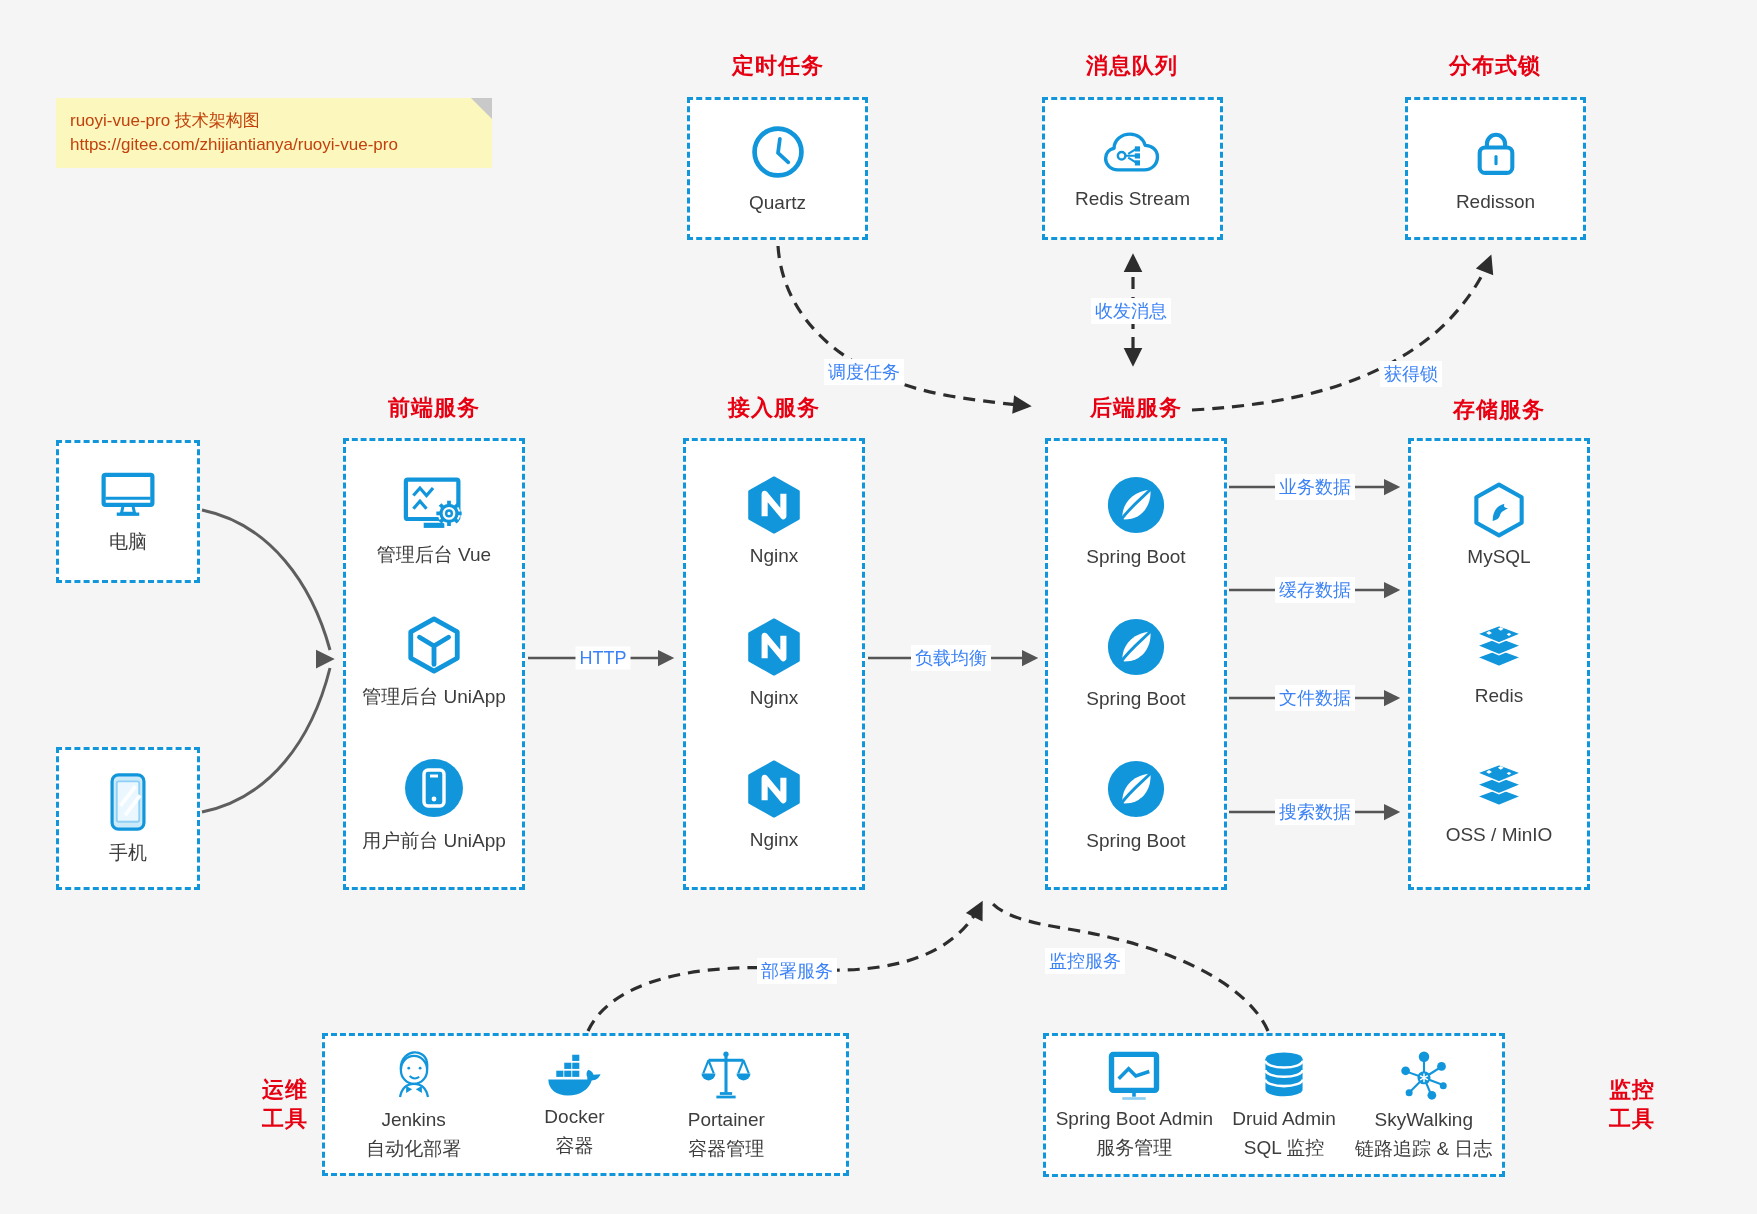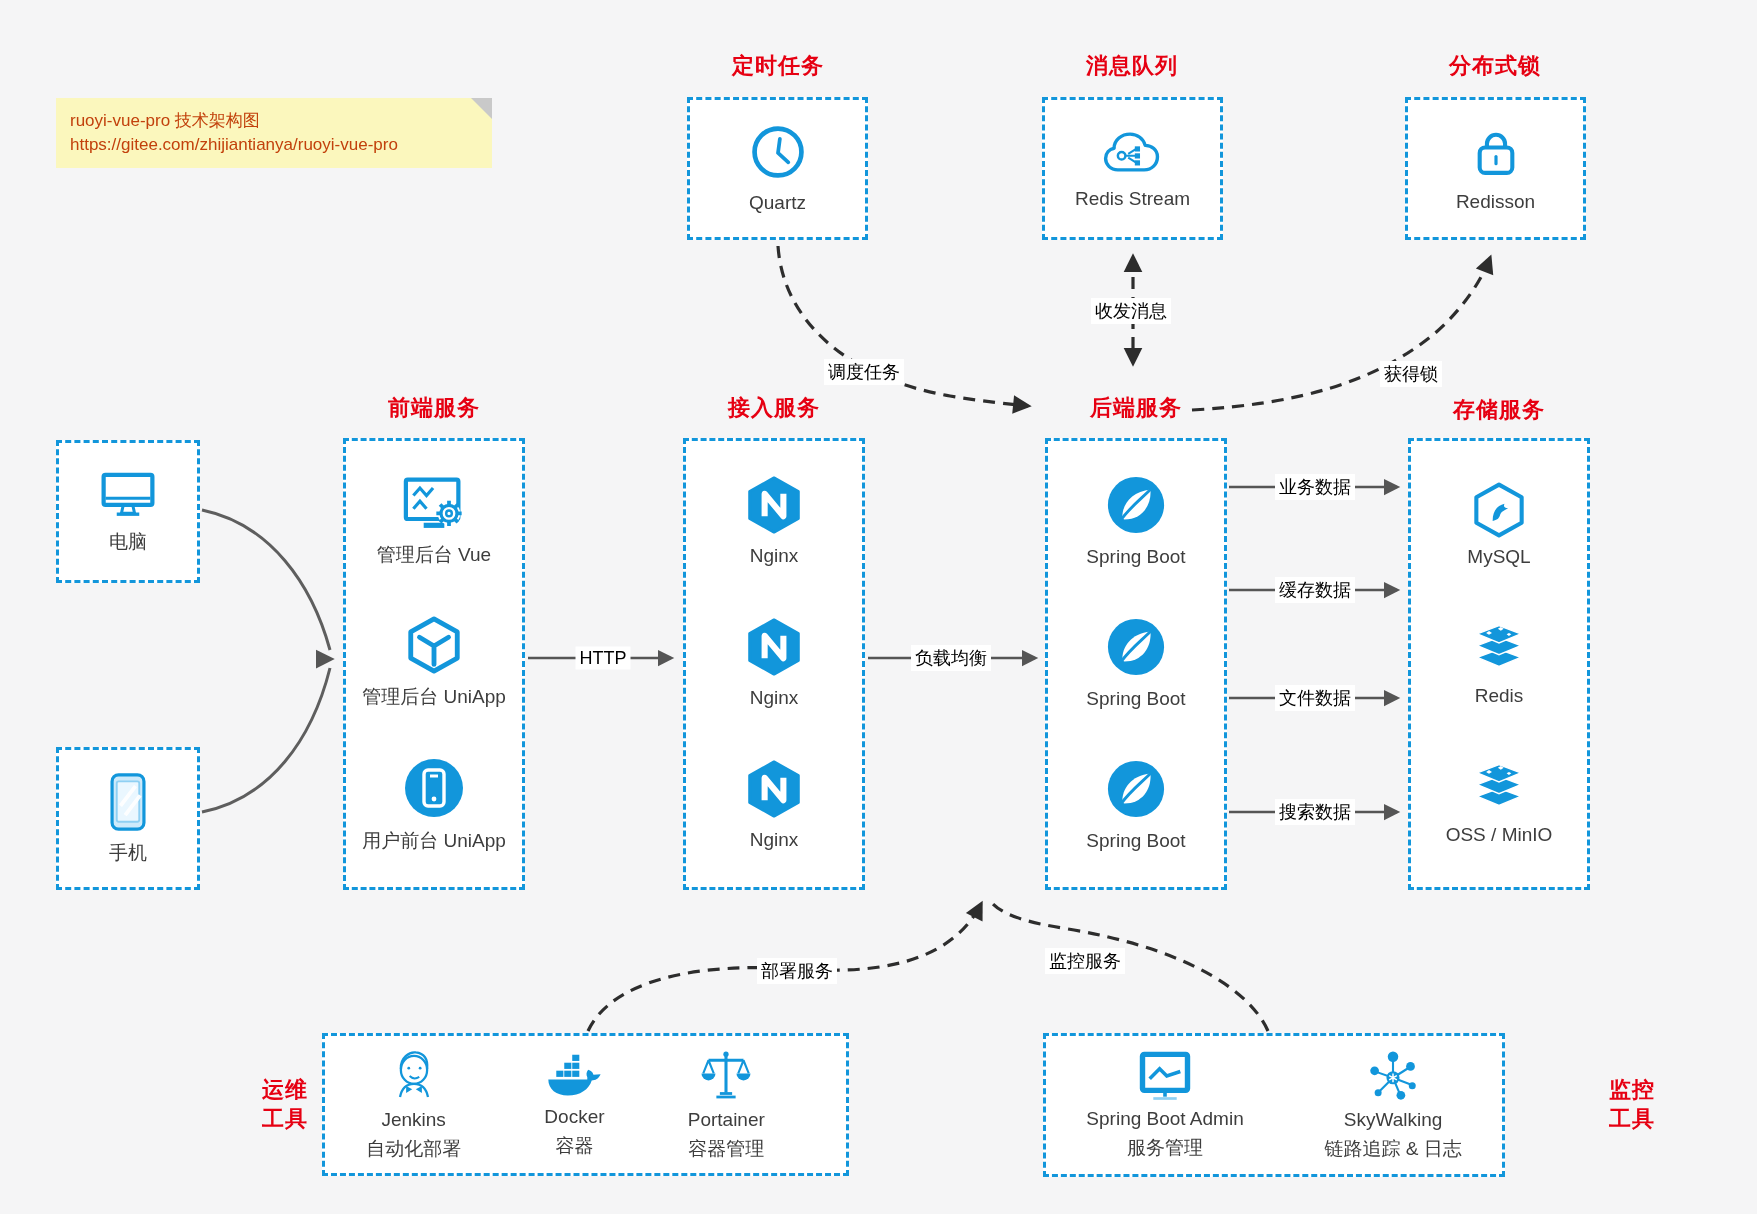--- a/index.html
+++ b/index.html
@@ -20,21 +20,21 @@
         display:flex;flex-direction:column;align-items:center;justify-content:space-around;padding:10px 0}
   .dash-box.row{flex-direction:row;padding:6px 0}
 
   .item{display:flex;flex-direction:column;align-items:center;gap:9px}
   .item .caption{font-size:19px;color:#3d3d3d;white-space:nowrap;line-height:1.3;text-align:center}
   .b-item{gap:4px}
   .ic{display:flex;align-items:center;justify-content:center}
   .ic svg{display:block}
 
   .edge-label{position:absolute;transform:translate(-50%,-50%);background:#fff;padding:1px 4px;
-        font-size:18px;color:#000000;white-space:nowrap}
+        font-size:18px;color:#3b82f6;white-space:nowrap}
 </style>
 </head>
 <body>
 
 <div id="canvas">
 
   <svg class="wires" width="1757" height="1214" viewBox="0 0 1757 1214">
     <defs>
       <marker id="mGray" viewBox="0 0 12 12" refX="9" refY="6" markerWidth="7.5" markerHeight="7.5" orient="auto-start-reverse">
         <path d="M1 1 L11 6 L1 11 Z" fill="#555"></path>
@@ -365,20 +365,33 @@
           <path d="M15 33 L26 22 L34 30 L49 25" fill="none" stroke="#1296db" stroke-width="4"></path>
           <line x1="32" y1="46" x2="32" y2="53" stroke="#1296db" stroke-width="4"></line>
           <line x1="19" y1="55" x2="45" y2="55" stroke="#8fd0f3" stroke-width="3"></line>
         </svg>
       </span>
       <span class="caption">Spring Boot Admin</span>
       <span class="caption">服务管理</span>
     </div>
     <div class="item b-item">
       <span class="ic">
+        <svg viewBox="0 0 64 64" width="54" height="54">
+          <ellipse cx="32" cy="12" rx="22" ry="8" fill="#1296db"></ellipse>
+          <path d="M10 12 V48 C10 52.5 20 56 32 56 S54 52.5 54 48 V12" fill="#1296db"></path>
+          <path d="M10 14 C10 18.5 20 22 32 22 S54 18.5 54 14" fill="none" stroke="#fff" stroke-width="3"></path>
+          <path d="M10 25 C10 29.5 20 33 32 33 S54 29.5 54 25" fill="none" stroke="#fff" stroke-width="3"></path>
+          <path d="M10 36 C10 40.5 20 44 32 44 S54 40.5 54 36" fill="none" stroke="#fff" stroke-width="3"></path>
+        </svg>
+      </span>
+      <span class="caption">Druid Admin</span>
+      <span class="caption">SQL 监控</span>
+    </div>
+    <div class="item b-item">
+      <span class="ic">
         <svg viewBox="0 0 64 64" width="56" height="56">
           <g stroke="#1296db" stroke-width="2.4">
             <line x1="32" y1="34" x2="32" y2="11"></line>
               <line x1="32" y1="34" x2="51" y2="22"></line>
             <line x1="32" y1="34" x2="53" y2="42"></line>
               <line x1="32" y1="34" x2="40" y2="53"></line>
             <line x1="32" y1="34" x2="16" y2="50"></line>
               <line x1="32" y1="34" x2="12" y2="27"></line>
           </g>
           <g fill="#1296db">

